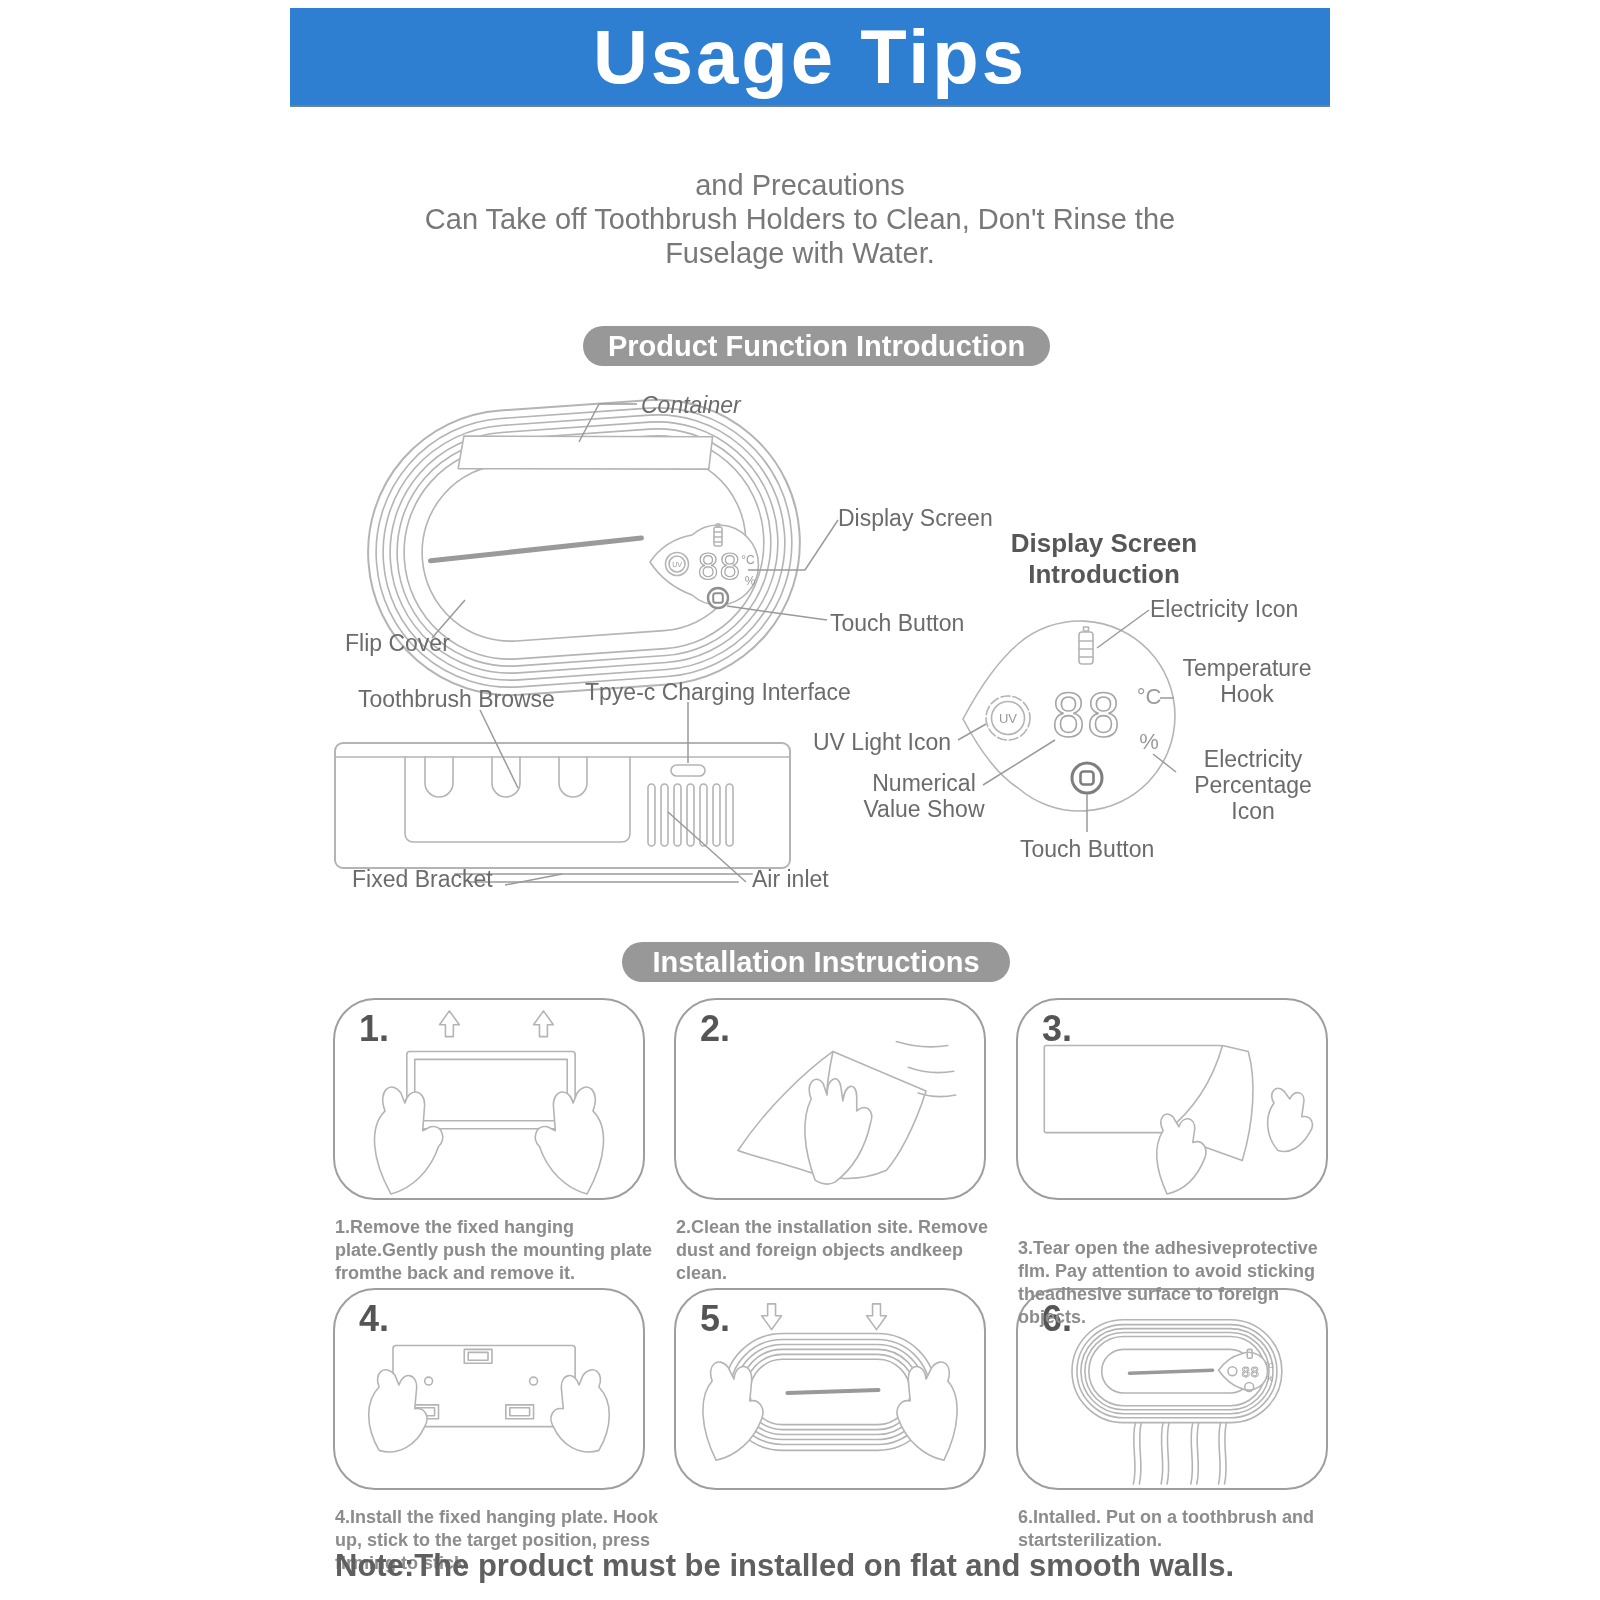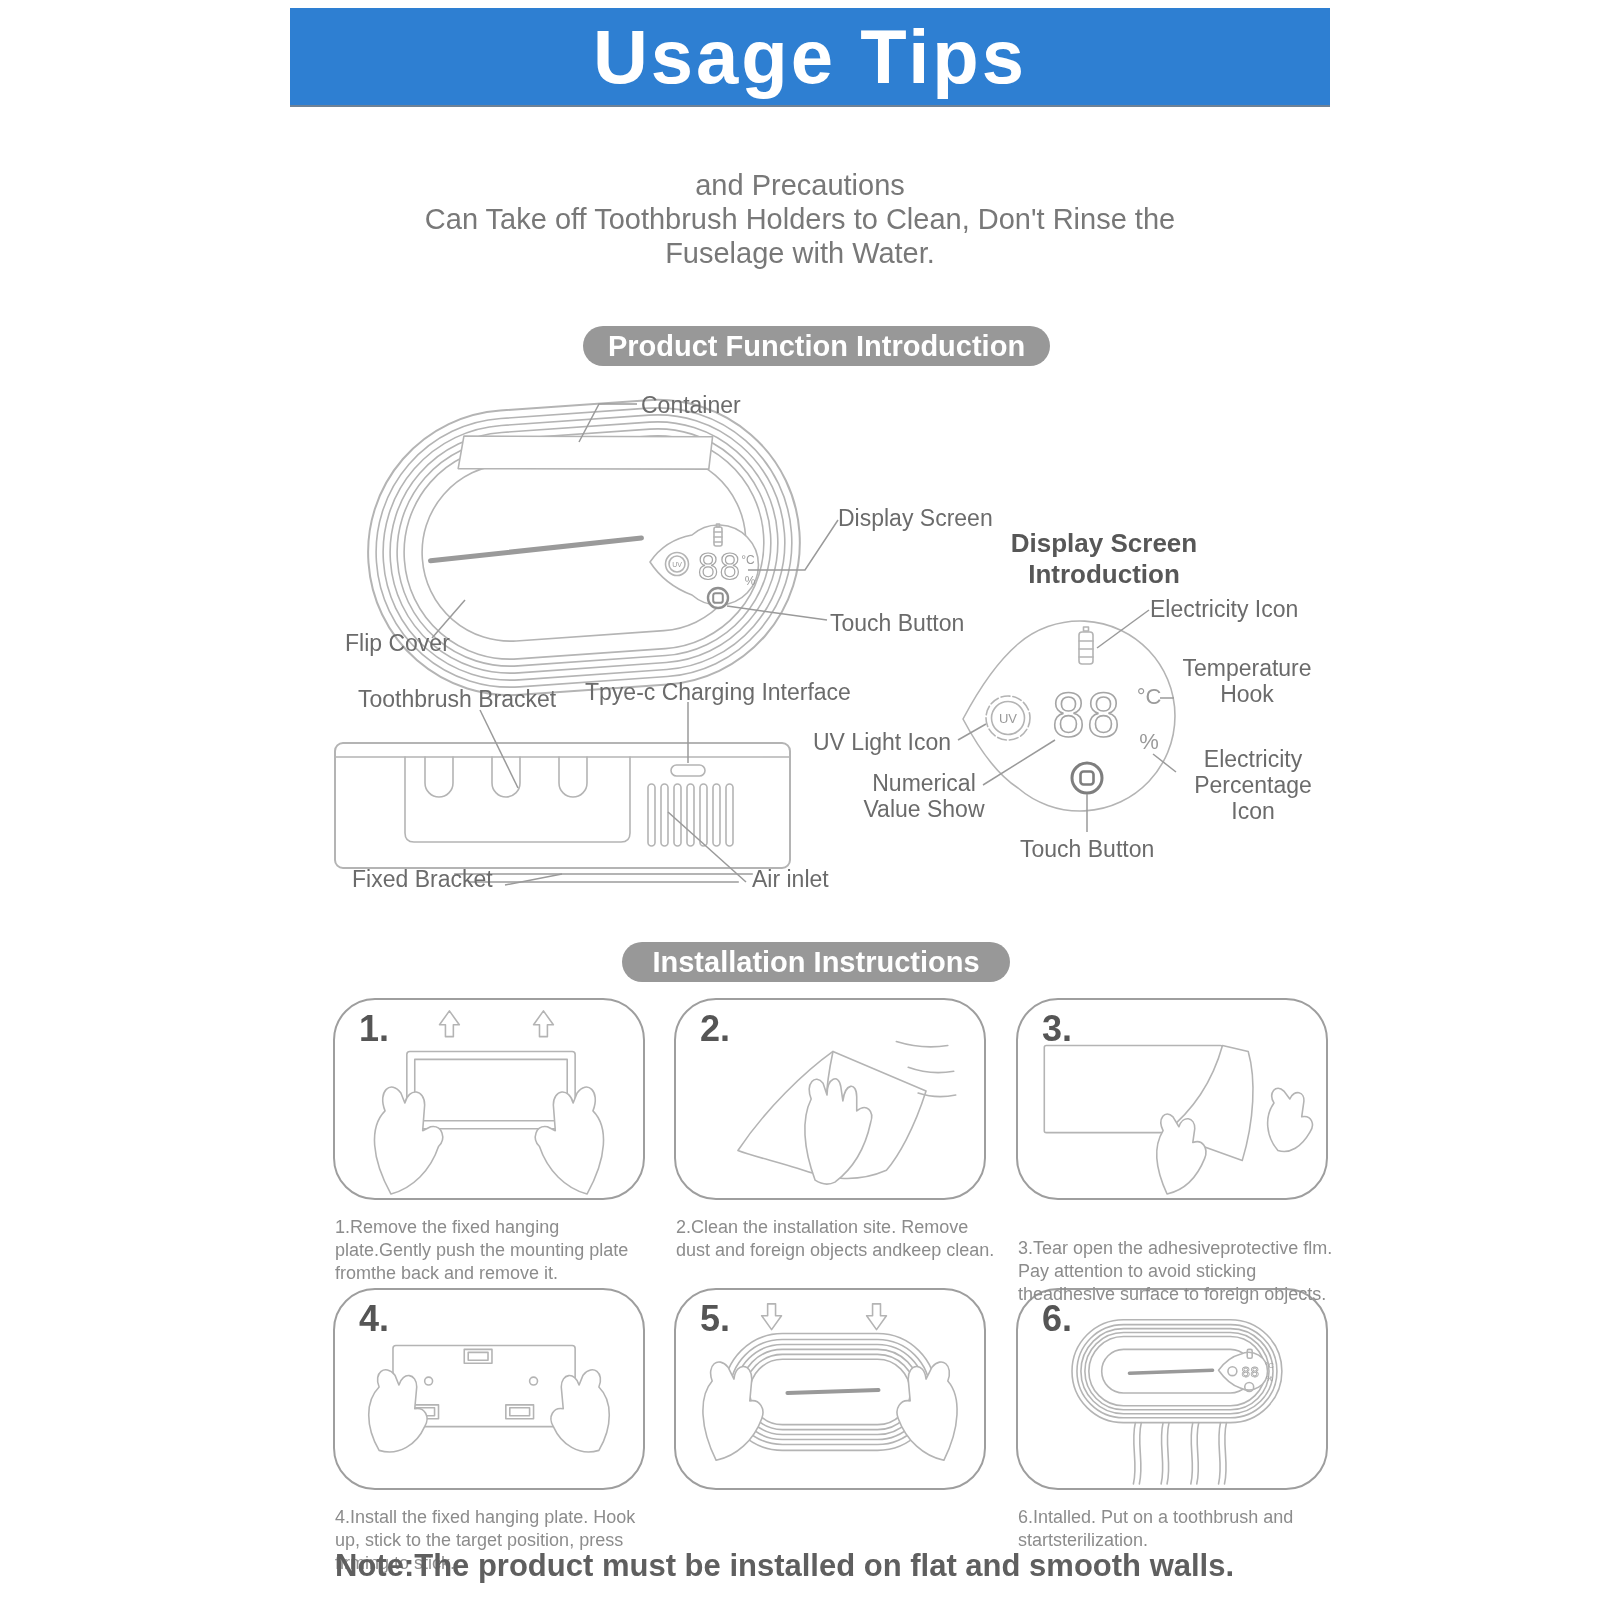--- a/index.html
+++ b/index.html
@@ -30,21 +30,21 @@
   .fig svg{position:absolute;left:0;top:0;}
 
   .dlabel{position:absolute;color:var(--label);font-size:23px;white-space:nowrap;}
   .dlabel.center{text-align:center;white-space:normal;line-height:26px;}
   .intro-title{position:absolute;left:958px;top:528px;width:292px;text-align:center;
     color:#575757;font-size:26px;font-weight:bold;}
 
   .panel{position:absolute;width:312px;height:202px;border:2.5px solid #9e9e9e;border-radius:42px;}
   .panel .num{position:absolute;left:24px;top:8px;font-size:36px;font-weight:bold;color:#555;}
   .panel svg{position:absolute;left:0;top:0;}
-  .caption{position:absolute;width:324px;color:var(--caption);font-size:18px;line-height:23px;}
+  .caption{position:absolute;width:324px;color:var(--caption);font-size:18px;line-height:23px;font-weight:bold;}
   .note{position:absolute;left:335px;top:1548px;width:1020px;color:#5f5f5f;
     font-size:31px;font-weight:bold;}
 
   .art{stroke:var(--line);fill:none;stroke-width:1.6;stroke-linecap:round;stroke-linejoin:round;}
   .artf{stroke:var(--line);fill:#fff;stroke-width:1.6;stroke-linecap:round;stroke-linejoin:round;}
   .leader{stroke:#9a9a9a;fill:none;stroke-width:1.5;}
   .segtext{font-family:"DejaVu Sans Mono",monospace;fill:#fff;stroke:#a5a5a5;}
   .icontext{font-family:"Liberation Sans",sans-serif;fill:#9a9a9a;stroke:none;}
 </style>
 </head>
@@ -151,25 +151,25 @@
       </g>
       <path class="leader" d="M849,230 L797,268"></path>
       <path class="leader" d="M874,318 L860,318"></path>
       <path class="leader" d="M853,374 L876,392"></path>
       <path class="leader" d="M658,360 L686,344"></path>
       <path class="leader" d="M683,405 L755,360"></path>
       <path class="leader" d="M787,414 L787,452"></path>
     </svg>
   </div>
 
-  <div class="dlabel" style="left:641px;top:392px;">Container</div>
+  <div class="dlabel" style="left:641px;top:392px;font-style:italic;">Container</div>
   <div class="dlabel" style="left:838px;top:505px;">Display Screen</div>
   <div class="dlabel" style="left:830px;top:610px;">Touch Button</div>
   <div class="dlabel" style="left:345px;top:630px;">Flip Cover</div>
-  <div class="dlabel" style="left:358px;top:686px;">Toothbrush Bracket</div>
+  <div class="dlabel" style="left:358px;top:686px;">Toothbrush Browse</div>
   <div class="dlabel" style="left:585px;top:679px;">Tpye-c Charging Interface</div>
   <div class="dlabel" style="left:352px;top:866px;">Fixed Bracket</div>
   <div class="dlabel" style="left:752px;top:866px;">Air inlet</div>
 
   <div class="intro-title">Display Screen Introduction</div>
   <div class="dlabel" style="left:1150px;top:596px;">Electricity Icon</div>
   <div class="dlabel center" style="left:1180px;top:655px;width:134px;">Temperature Hook</div>
   <div class="dlabel" style="left:813px;top:729px;">UV Light Icon</div>
   <div class="dlabel center" style="left:853px;top:770px;width:142px;">Numerical Value Show</div>
   <div class="dlabel center" style="left:1172px;top:746px;width:162px;">Electricity Percentage Icon</div>

